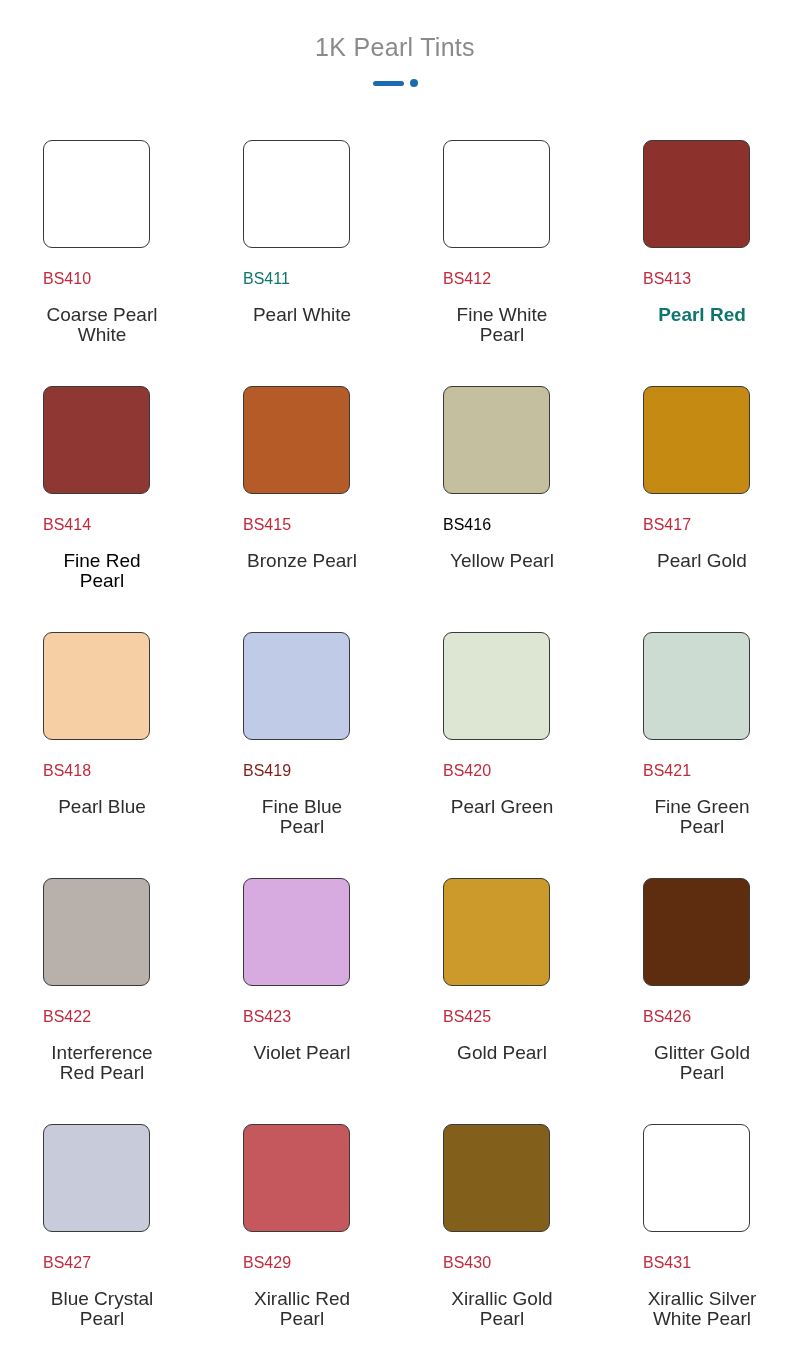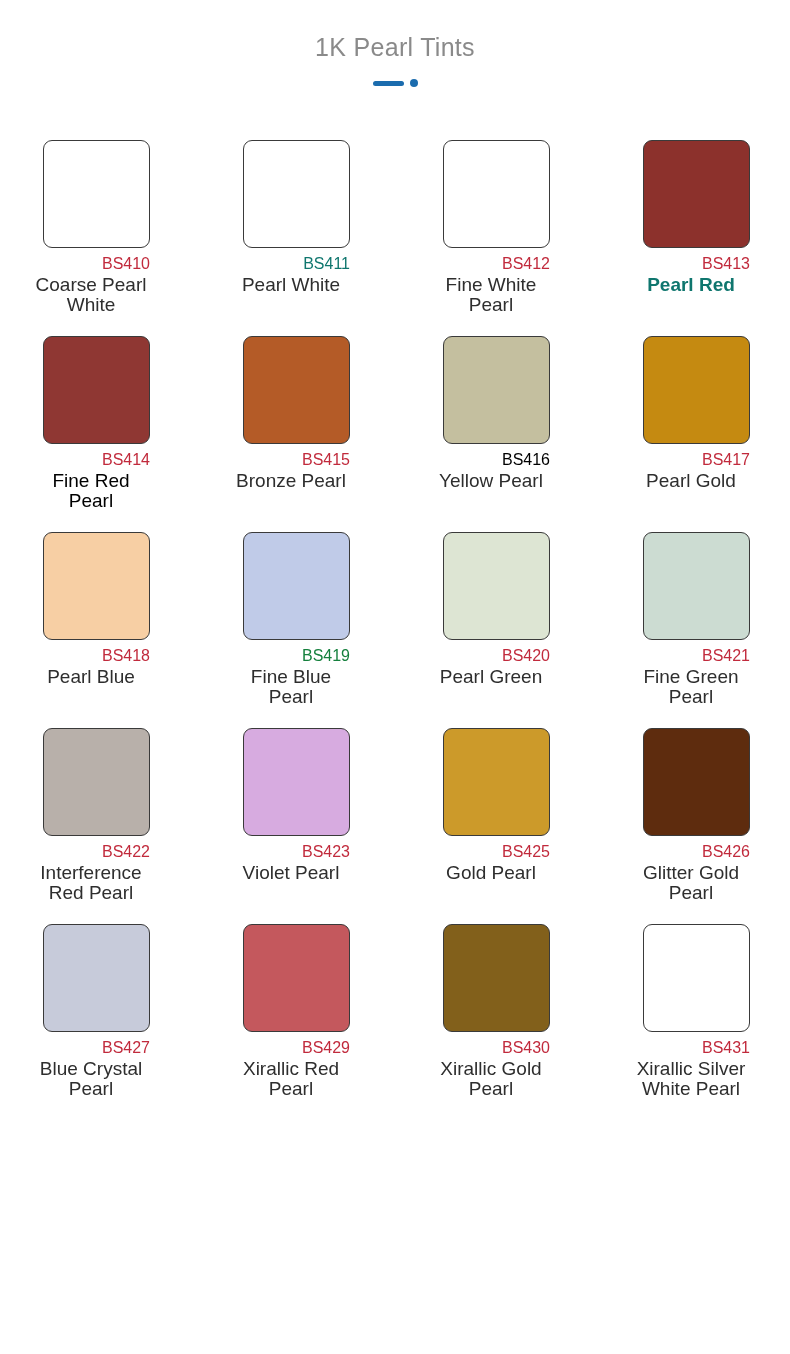--- a/index.html
+++ b/index.html
@@ -69,24 +69,25 @@
     left: 43px;
     width: 708px;
     display: grid;
     grid-template-columns: repeat(4, 107px);
     column-gap: 93px;
     row-gap: 0;
   }
 
   .swatch-cell {
     width: 107px;
-    height: 196px;
+    height: 246px;
     display: flex;
     flex-direction: column;
-    align-items: flex-end;
+    align-items: flex-start;
+    gap: 15px;
   }
 
   .swatch-chip {
     width: 107px;
     height: 108px;
     border-radius: 9px;
     border: 1px solid #3a3a3a;
     flex: 0 0 auto;
   }
 
@@ -164,21 +165,21 @@
         <div class="swatch-code" style="color: rgb(193, 42, 60);">BS417</div>
         <div class="swatch-name" style="color: rgb(46, 46, 46);">Pearl Gold</div>
       </div>
       <div class="swatch-cell">
         <div class="swatch-chip" style="background: rgb(247, 207, 164); border-color: rgb(58, 58, 58);"></div>
         <div class="swatch-code" style="color: rgb(193, 42, 60);">BS418</div>
         <div class="swatch-name" style="color: rgb(46, 46, 46);">Pearl Blue</div>
       </div>
       <div class="swatch-cell">
         <div class="swatch-chip" style="background: rgb(192, 203, 232); border-color: rgb(58, 58, 58);"></div>
-        <div class="swatch-code" style="color: #15803d;">BS419</div>
+        <div class="swatch-code" style="color: #7f1d1d;">BS419</div>
         <div class="swatch-name" style="color: rgb(46, 46, 46);">Fine Blue Pearl</div>
       </div>
       <div class="swatch-cell">
         <div class="swatch-chip" style="background: rgb(221, 229, 211); border-color: rgb(58, 58, 58);"></div>
         <div class="swatch-code" style="color: rgb(193, 42, 60);">BS420</div>
         <div class="swatch-name" style="color: rgb(46, 46, 46);">Pearl Green</div>
       </div>
       <div class="swatch-cell">
         <div class="swatch-chip" style="background: rgb(204, 220, 210); border-color: rgb(58, 58, 58);"></div>
         <div class="swatch-code" style="color: rgb(193, 42, 60);">BS421</div>

